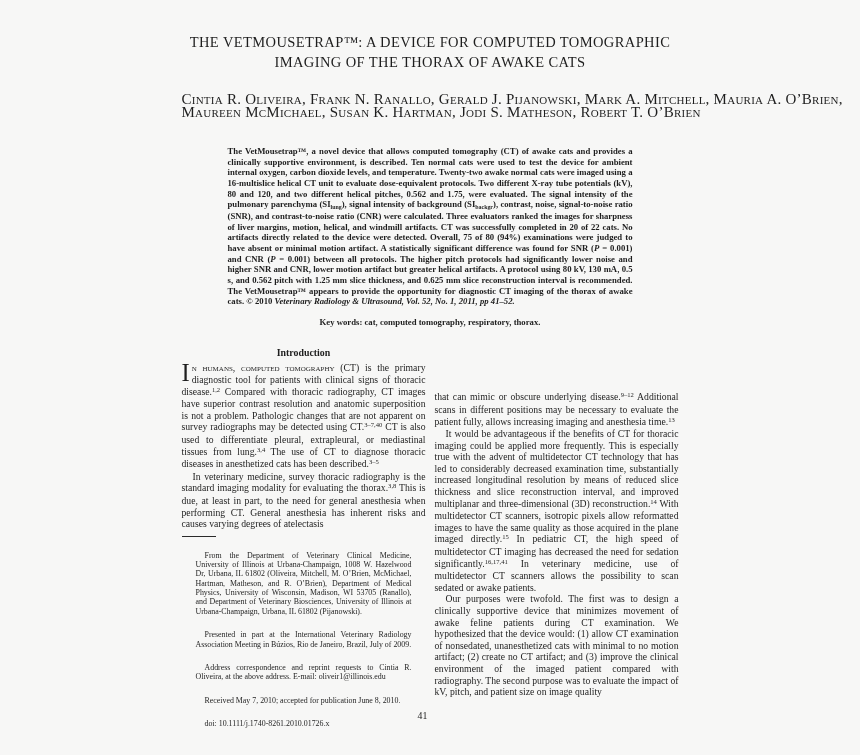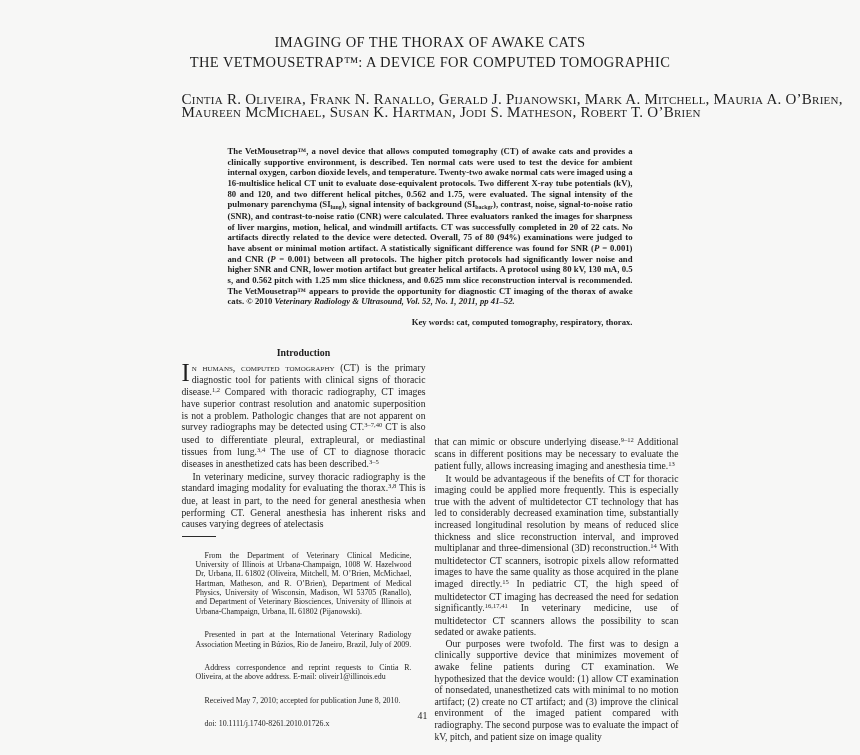--- a/index.html
+++ b/index.html
@@ -50,28 +50,28 @@
     font-size: 8.7px;
     line-height: 10.65px;
     font-weight: bold;
     text-align: justify;
   }
   .keywords {
     width: 405px;
     margin: 10px auto 0 auto;
     font-size: 8.7px;
     font-weight: bold;
-    text-align: right;
+    text-align: center;
   }
   
   .columns {
     display: flex;
     gap: 9px;
     margin-top: 20px;
-    align-items: flex-end;
+    align-items: center;
   }
   .col {
     flex: 1;
     min-width: 0;
     font-size: 9.7px;
     line-height: 11.6px;
     text-align: justify;
   }
   .section-heading {
     text-align: center;
@@ -128,22 +128,22 @@
     font-size: 9.8px;
   }
 </style>
 </head>
 <body>
 
 <div class="sheet">
   <div class="content">
 
     <div class="title-block">
+      <div class="title-line">THE VETMOUSETRAP™: A DEVICE FOR COMPUTED TOMOGRAPHIC</div>
       <div class="title-line">IMAGING OF THE THORAX OF AWAKE CATS</div>
-      <div class="title-line">THE VETMOUSETRAP™: A DEVICE FOR COMPUTED TOMOGRAPHIC</div>
     </div>
 
     <div class="authors-block">
       <div class="authors-line">Cintia R. Oliveira, Frank N. Ranallo, Gerald J. Pijanowski, Mark A. Mitchell, Mauria A. O’Brien,</div>
       <div class="authors-line">Maureen McMichael, Susan K. Hartman, Jodi S. Matheson, Robert T. O’Brien</div>
     </div>
 
     <p class="abstract"><span>The VetMousetrap™, a novel device that allows computed tomography (CT) of awake cats and provides a clinically supportive environment, is described. Ten normal cats were used to test the device for ambient internal oxygen, carbon dioxide levels, and temperature. Twenty-two awake normal cats were imaged using a 16-multislice helical CT unit to evaluate dose-equivalent protocols. Two different X-ray tube potentials (kV), 80 and 120, and two different helical pitches, 0.562 and 1.75, were evaluated. The signal intensity of the pulmonary parenchyma (SI</span><span class="run-sub">lung</span><span>), signal intensity of background (SI</span><span class="run-sub">backgr</span><span>), contrast, noise, signal-to-noise ratio (SNR), and contrast-to-noise ratio (CNR) were calculated. Three evaluators ranked the images for sharpness of liver margins, motion, helical, and windmill artifacts. CT was successfully completed in 20 of 22 cats. No artifacts directly related to the device were detected. Overall, 75 of 80 (94%) examinations were judged to have absent or minimal motion artifact. A statistically significant difference was found for SNR (</span><span class="run-i">P</span><span> = 0.001) and CNR (</span><span class="run-i">P</span><span> = 0.001) between all protocols. The higher pitch protocols had significantly lower noise and higher SNR and CNR, lower motion artifact but greater helical artifacts. A protocol using 80 kV, 130 mA, 0.5 s, and 0.562 pitch with 1.25 mm slice thickness, and 0.625 mm slice reconstruction interval is recommended. The VetMousetrap™ appears to provide the opportunity for diagnostic CT imaging of the thorax of awake cats. </span><span class="run-n">© 2010 </span><span class="run-in">Veterinary Radiology &amp; Ultrasound, Vol. 52, No. 1, 2011, pp 41–52.</span></p>
 
     <p class="keywords"><span>Key words: cat, computed tomography, respiratory, thorax.</span></p>

